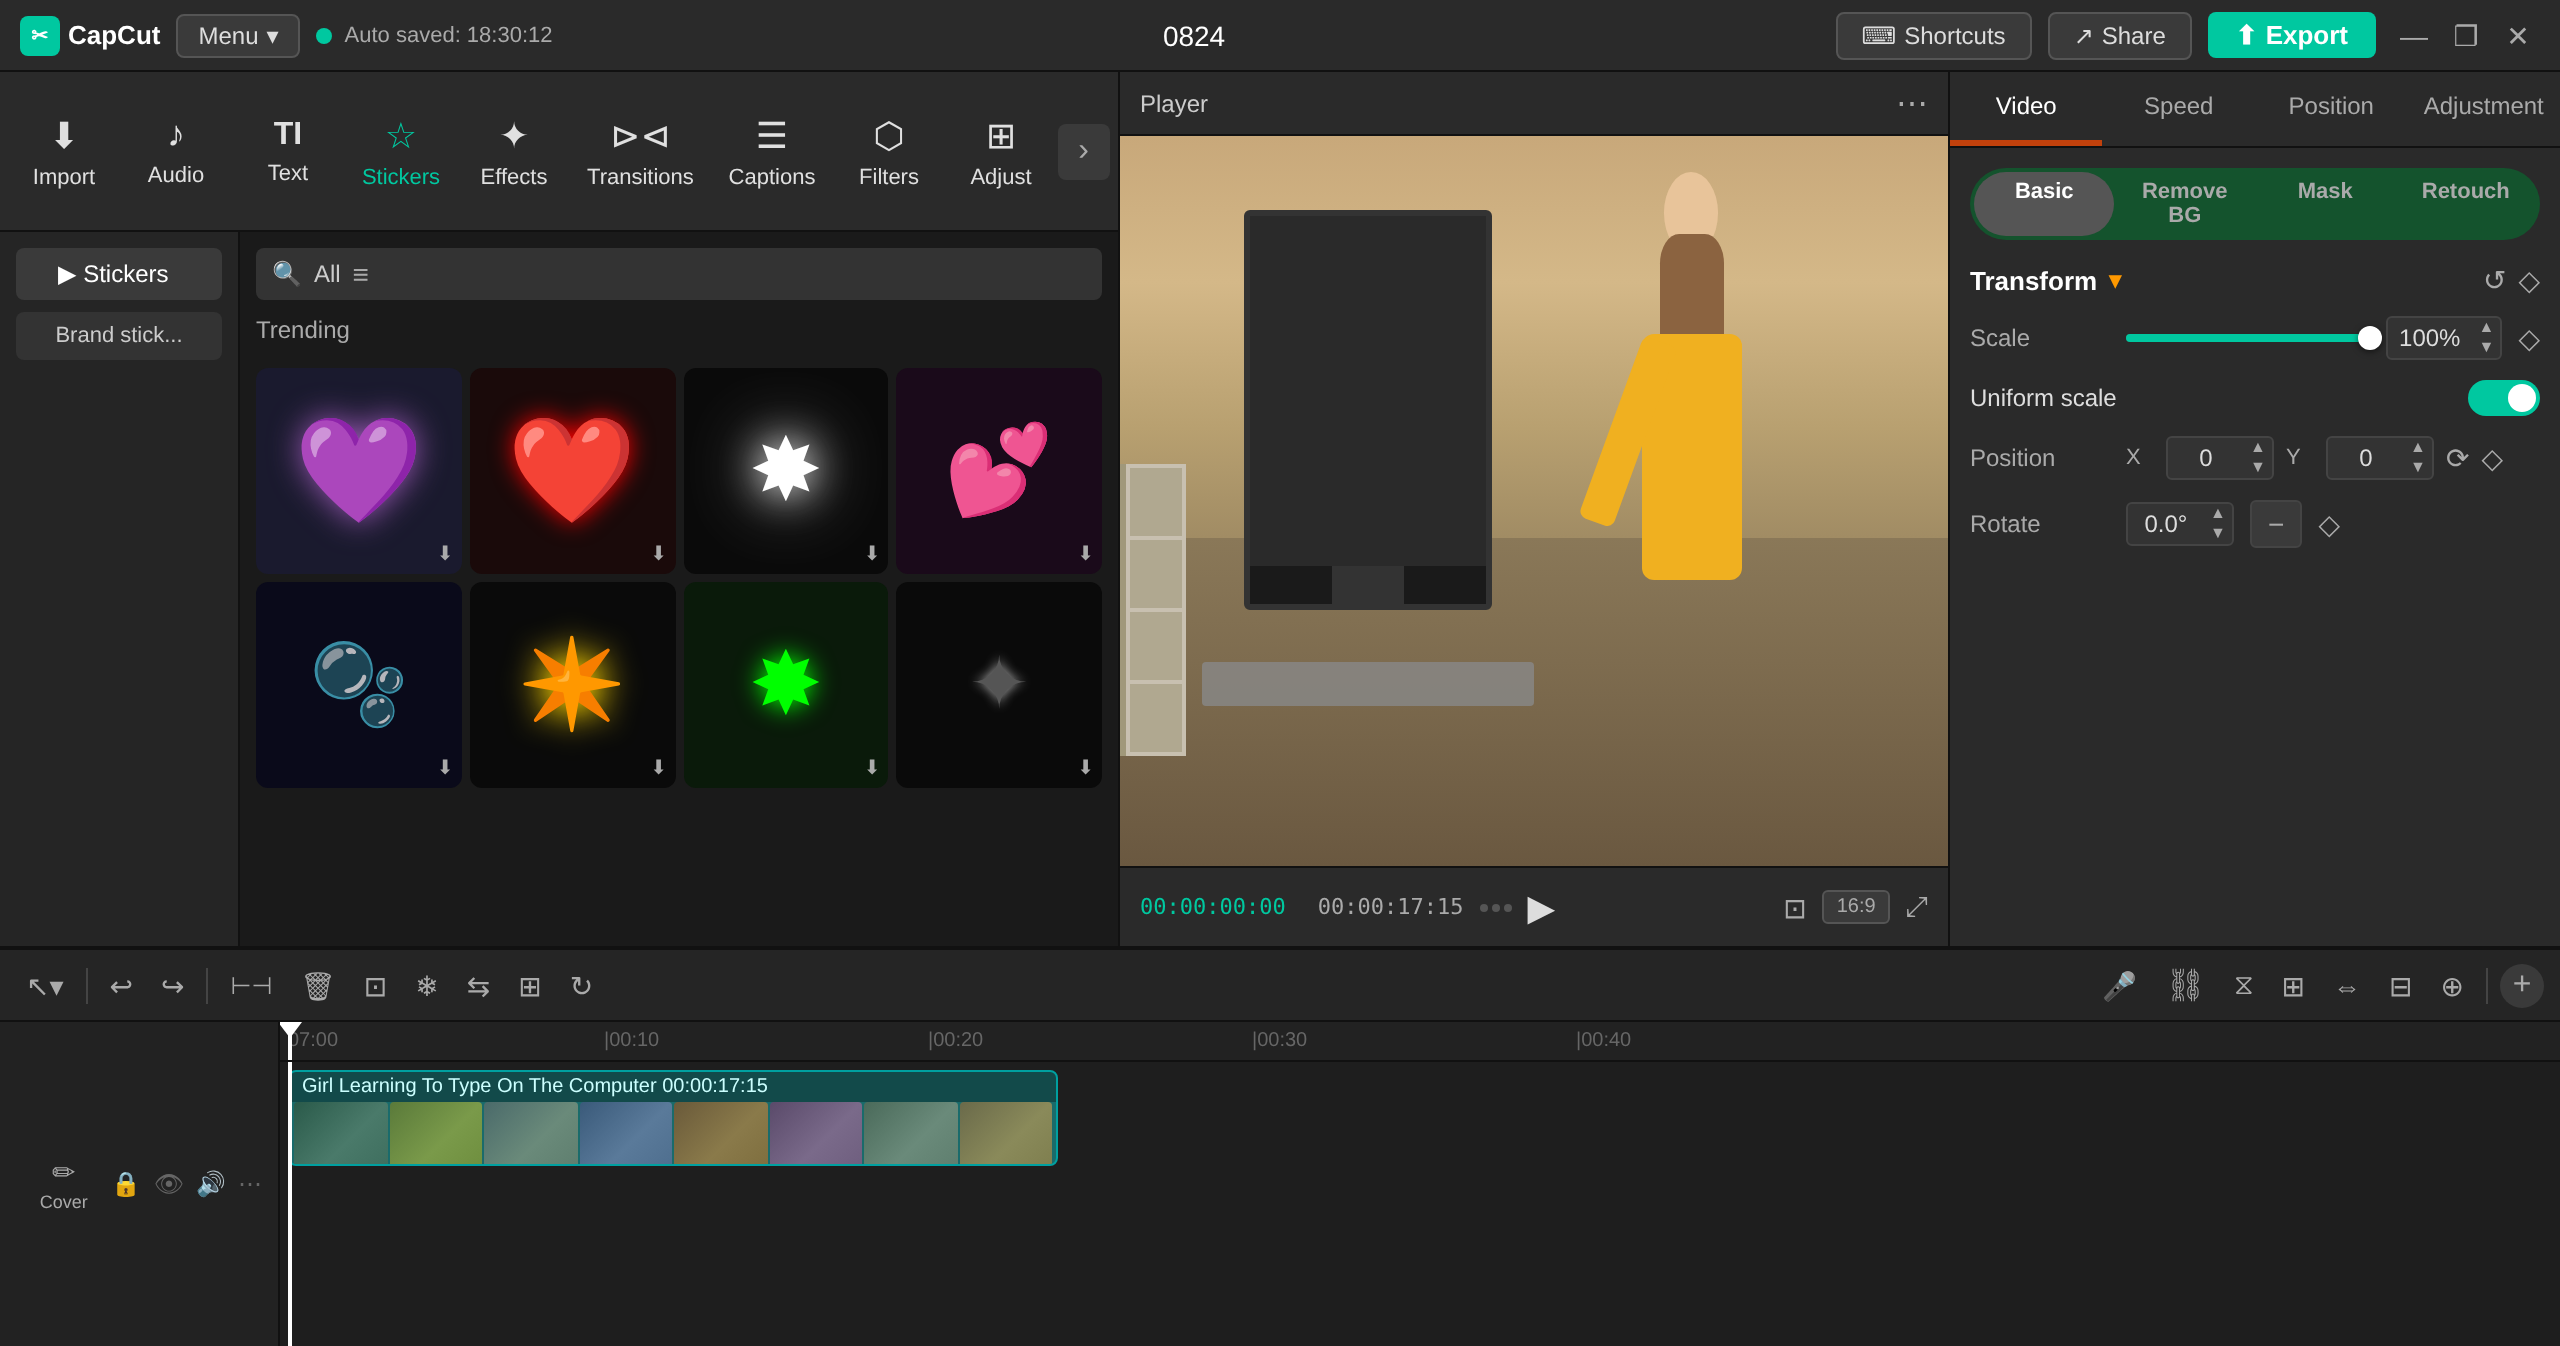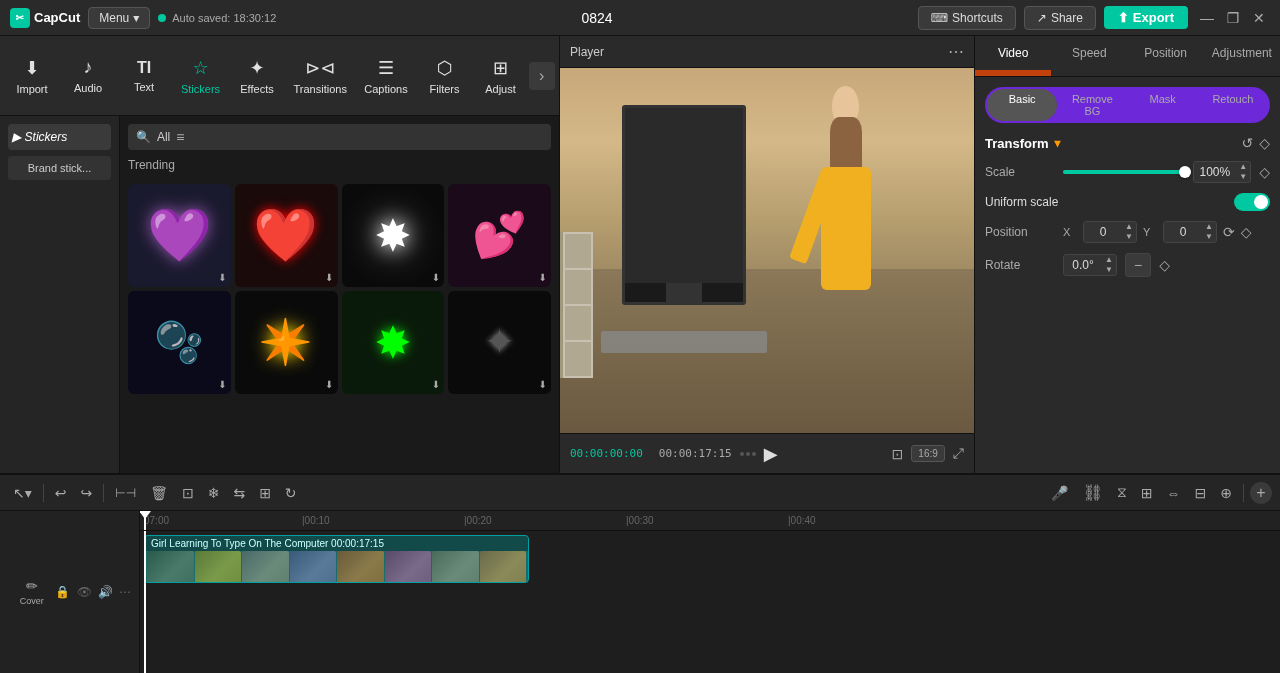--- a/index.html
+++ b/index.html
@@ -33,21 +33,21 @@
     .toolbar-icon { font-size: 18px; }
     .toolbar-label { font-size: 11px; color: inherit; }
     .toolbar-item.active .toolbar-label { color: #00c8a0; }
     .toolbar-expand { margin-left: auto; width: 28px; height: 28px; background: #3a3a3a; border: none; color: #aaa; border-radius: 4px; cursor: pointer; font-size: 16px; display: flex; align-items: center; justify-content: center; }
 
     
     .panel-body { display: flex; flex: 1; overflow: hidden; }
 
     
     .sidebar { width: 120px; background: #252525; padding: 8px; border-right: 1px solid #111; display: flex; flex-direction: column; gap: 6px; flex-shrink: 0; }
-    .sidebar-item { padding: 6px 4px; border-radius: 4px; cursor: pointer; font-size: 12px; color: #ccc; font-style: italic; }
+    .sidebar-item { padding: 6px 21px; border-radius: 4px; cursor: pointer; font-size: 12px; color: #ccc; }
     .sidebar-item.active { background: #3a3a3a; color: #fff; }
     .sidebar-item-brand { padding: 6px 8px; border-radius: 4px; cursor: pointer; font-size: 11px; color: #ccc; background: #333; text-align: center; }
 
     
     .stickers-content { flex: 1; padding: 8px; overflow: hidden; display: flex; flex-direction: column; gap: 8px; }
     .search-bar { display: flex; align-items: center; background: #333; border-radius: 4px; padding: 5px 8px; gap: 6px; }
     .search-bar input { background: transparent; border: none; color: #ccc; font-size: 12px; flex: 1; outline: none; }
     .all-btn { color: #ccc; font-size: 12px; cursor: pointer; }
     .filter-icon { font-size: 14px; color: #aaa; cursor: pointer; }
     .trending-label { font-size: 12px; color: #aaa; margin-bottom: 4px; }
@@ -69,23 +69,23 @@
     .dot { width: 4px; height: 4px; background: #555; border-radius: 50%; }
     .play-btn { background: transparent; border: none; color: #ddd; font-size: 18px; cursor: pointer; }
     .player-controls-right { margin-left: auto; display: flex; align-items: center; gap: 8px; }
     .ctrl-btn { background: transparent; border: none; color: #aaa; cursor: pointer; font-size: 14px; }
     .ratio-badge { background: #3a3a3a; border: 1px solid #555; color: #aaa; padding: 2px 6px; border-radius: 3px; font-size: 10px; }
 
     
     .right-panel { width: 305px; background: #2a2a2a; display: flex; flex-direction: column; flex-shrink: 0; }
     .right-tabs { display: flex; border-bottom: 1px solid #111; }
     .right-tab { flex: 1; text-align: center; padding: 10px 4px; font-size: 12px; color: #aaa; cursor: pointer; border-bottom: 2px solid transparent; }
-    .right-tab.active { color: #fff; border-bottom: 6px solid #c2410c; }
+    .right-tab.active { color: #fff; border-bottom: 3px solid #c2410c; }
     .right-content { flex: 1; padding: 10px; overflow-y: auto; }
-    .sub-tabs { display: flex; background: #6d28d9; border-radius: 20px; padding: 2px; margin-bottom: 12px; }
+    .sub-tabs { display: flex; background: #14532d; border-radius: 20px; padding: 2px; margin-bottom: 12px; font-weight: bold; }
     .sub-tab { flex: 1; text-align: center; padding: 4px 6px; border-radius: 18px; font-size: 11px; color: #aaa; cursor: pointer; }
     .sub-tab.active { background: #555; color: #fff; }
     .section-title { display: flex; align-items: center; gap: 6px; font-size: 13px; font-weight: 600; color: #fff; margin-bottom: 10px; }
     .reset-btn { margin-left: auto; background: transparent; border: none; color: #aaa; cursor: pointer; font-size: 14px; }
     .diamond-btn { background: transparent; border: none; color: #aaa; cursor: pointer; font-size: 14px; }
     .prop-row { display: flex; align-items: center; margin-bottom: 10px; gap: 8px; }
     .prop-label { width: 70px; color: #aaa; font-size: 12px; flex-shrink: 0; }
     .slider-container { flex: 1; position: relative; height: 4px; background: #444; border-radius: 2px; }
     .slider-fill { height: 100%; background: #00c8a0; border-radius: 2px; }
     .slider-thumb { width: 12px; height: 12px; background: #fff; border-radius: 50%; position: absolute; top: 50%; transform: translate(-50%, -50%); cursor: pointer; box-shadow: 0 1px 3px rgba(0,0,0,0.5); }

